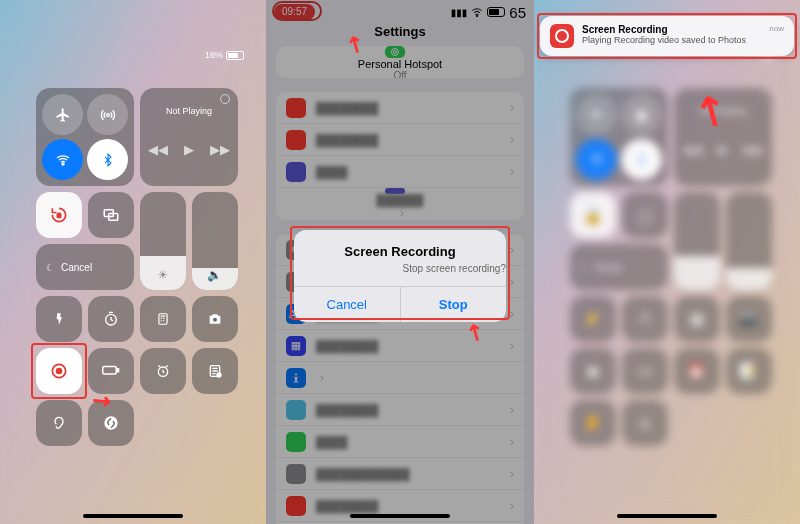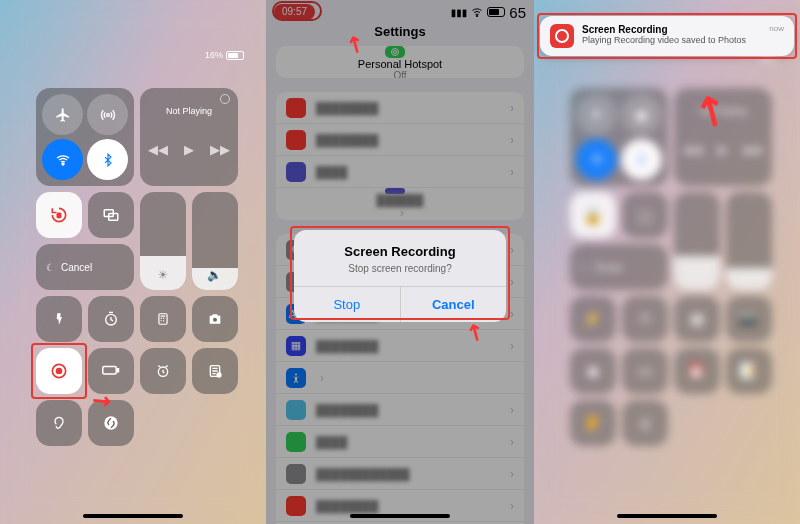--- a/index.html
+++ b/index.html
@@ -58,21 +58,21 @@
   .row:last-child { border-bottom:none;flex-direction:column; }
   .row-ic { width:20px; height:20px; border-radius:5px; margin-right:10px; display:flex; align-items:center; justify-content:center; font-size:11px; color:#fff; }
   .row-lbl { flex:1; font-size:11px; color:#000; }
   .row-blur .row-lbl { filter: blur(2px); color:#888; }
   .row-val { color:#8e8e93; font-size:10px; }
   .row-ch { color:#c7c7cc; font-size:12px; margin-left:4px; }
 
   .dim-overlay { position:absolute; inset:0; background:rgba(0,0,0,0.35); }
   .alert { position:absolute; top:230px; left:28px; right:28px; background:#e9e9ed; border-radius:12px; text-align:center; padding:14px 0 0 0; overflow:hidden; }
   .alert-title { font-size:13px; font-weight:600; }
-  .alert-msg { font-size:10px; color:#666; margin:4px 0 12px; }
+  .alert-msg { font-size:10px; color:#666; margin:4px 0 12px;text-align:right; }
   .alert-btns { display:flex; border-top:1px solid #ccc; }
   .alert-btn { flex:1; padding:10px 0; font-size:13px; color:#0a7aff; }
   .alert-btn + .alert-btn { border-left:1px solid #ccc; font-weight:600; }
 
   
   .p3 .cc-blur { filter: blur(4px); opacity: 0.9; }
   .notif { position:absolute; top:16px; left:6px; right:6px; background:#f5f5f7; border-radius:12px; padding:8px 10px; display:flex; gap:8px; align-items:flex-start; box-shadow:0 2px 8px rgba(0,0,0,0.2); }
   .notif-ic { width:24px; height:24px; border-radius:6px; background:#e53935; display:flex; align-items:center; justify-content:center; }
   .notif-ic::after { content:""; width:10px; height:10px; border:2px solid #fff; border-radius:50%; }
   .notif-texts { flex:1; }
@@ -337,22 +337,22 @@
           </div>
         <div class="row row-blur"></div>
       </div>
     </div>
 
     <div class="dim-overlay"></div>
     <div class="alert">
       <div class="alert-title">Screen Recording</div>
       <div class="alert-msg">Stop screen recording?</div>
       <div class="alert-btns">
+        <div class="alert-btn">Cancel</div>
         <div class="alert-btn">Stop</div>
-        <div class="alert-btn">Cancel</div>
       </div>
     </div>
     <div class="rec-outline" style="left:24px; top:226px; right:24px; height:94px; width:auto"></div>
     <div class="arrow" style="left:200px; top:320px; transform:rotate(210deg)">↘</div>
     <div class="arrow" style="left:80px; top:32px; transform:rotate(210deg)">↘</div>
     <div class="home-ind"></div>
   </div>
 
   <div class="panel p3">
     <div class="cc-blur">

